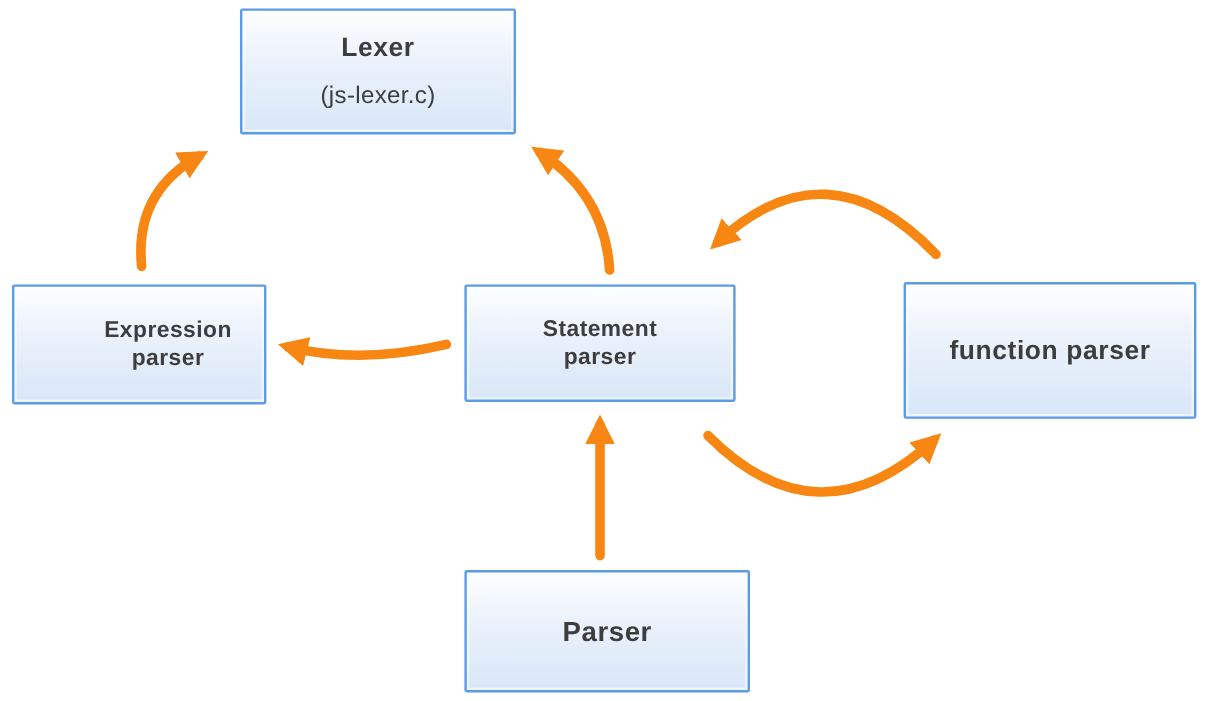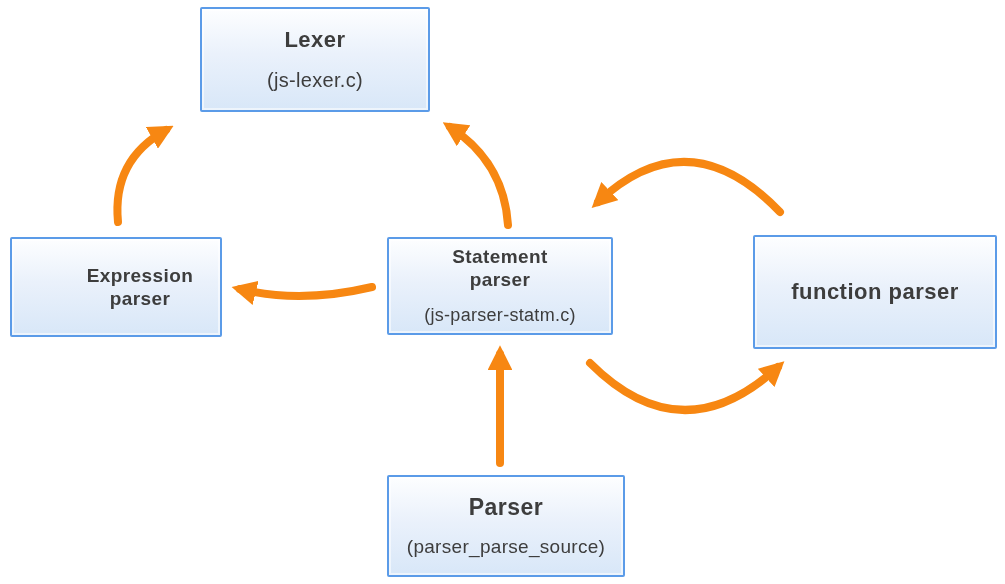--- a/index.html
+++ b/index.html
@@ -96,25 +96,23 @@
   </div>
 
   <div class="node" id="node-expression">
     <div class="title-medium">Expression</div>
     <div class="title-medium">parser</div>
   </div>
 
   <div class="node" id="node-statement">
     <div class="title-medium">Statement</div>
     <div class="title-medium">parser</div>
-    <div class="subtitle">(js-parser-statm.c)</div>
   </div>
 
   <div class="node" id="node-function">
     <div class="title">function parser</div>
   </div>
 
   <div class="node" id="node-parser">
     <div class="title">Parser</div>
-    <div class="subtitle">(parser_parse_source)</div>
   </div>
 
 </div>
 
 </body></html>

